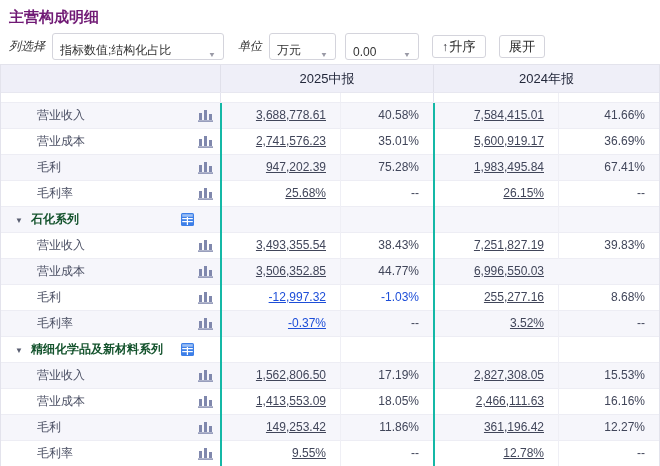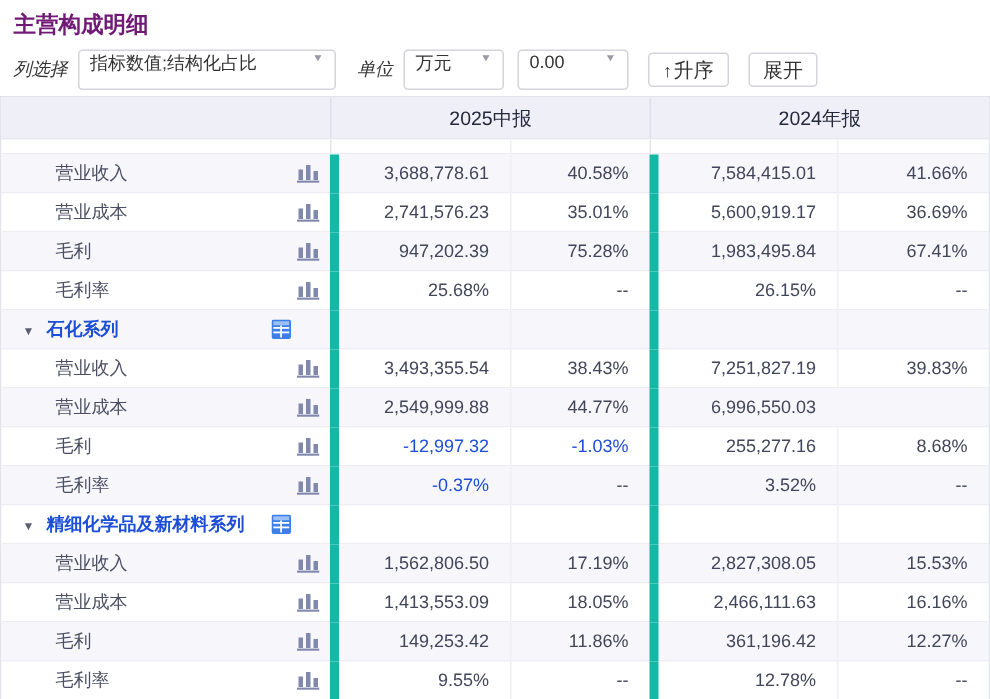--- a/index.html
+++ b/index.html
@@ -11,21 +11,21 @@
   .page-title{
     padding:7px 0 0 9px;font-size:15px;font-weight:bold;color:#701a75;height:19px;line-height:19px;
   }
   
   .toolbar{
     margin:8px 8px 5px 9px;height:25px;display:flex;align-items:center;font-size:12px;color:#333;
   }
   .tb-label{margin-right:7px;color:#333;font-style:italic;}
   .select{
     height:27px;box-sizing:border-box;border:1px solid #d4d4dc;border-radius:3px;background:#fff;
-    display:flex;align-items:flex-start;justify-content:space-between;padding:0 7px;color:#333;cursor:pointer;
+    display:flex;align-items:flex-end;justify-content:space-between;padding:0 7px;color:#333;cursor:pointer;
   }
   .select .chevron{font-size:8px;color:#9a9aa6;margin-left:8px;transform:scaleY(.85);}
   .sel-columns{width:172px;}
   .sel-unit{width:67px;margin-right:9px;}
   .sel-decimal{width:74px;}
   .gap14{width:14px;}  .gap13{width:13px;}
   .btn{
     height:23px;box-sizing:border-box;border:1px solid #d4d4dc;border-radius:3px;background:#fff;
     display:flex;align-items:center;padding:0 9px;color:#333;cursor:pointer;
   }
@@ -46,26 +46,26 @@
     border-bottom:1px solid #ededf4;
   }
   .spacer-row .sc{height:9px;}
   .trow{
     display:grid;grid-template-columns:219px 120px 93px 125px 101px;height:26px;box-sizing:border-box;
     align-items:center;border-bottom:1px solid #ededf4;background:#fff;
   }
   .trow.odd{background:#f6f6fb;}
   .cell{height:26px;line-height:25px;box-sizing:border-box;overflow:hidden;}
   .val{text-align:right;padding-right:14px;color:#41465a;}
-  .val.c1,.val.c3{border-left:6px solid #14b8a6;}
+  .val.c1,.val.c3{border-left:2px solid #14b8a6;text-decoration:underline;}
   .val.c2,.val.c4{border-left:1px solid #efeff5;}
   .val.neg{color:#1d4ed8;}
   .name-cell{position:relative;}
   .item-label{position:absolute;left:36px;top:0;color:#4a4f63;}
-  .sec-label{position:absolute;left:30px;top:0;font-weight:bold;color:#1d4ed8;}
+  .sec-label{position:absolute;left:30px;top:0;font-weight:bold;color:#14532d;}
   .caret{position:absolute;left:14px;top:1px;font-size:8px;color:#5a5f72;cursor:pointer;}
   .bar-icon{position:absolute;left:197px;top:6px;cursor:pointer;line-height:0;}
   .tbl-icon{position:absolute;left:180px;top:6px;cursor:pointer;line-height:0;}
 </style>
 </head>
 <body>
 
 <div class="page-title">主营构成明细</div>
 
 <div class="toolbar">
@@ -204,21 +204,21 @@
       <div class="trow odd">
         <div class="cell name-cell">
           <span class="item-label">营业成本</span>
           <span class="bar-icon"><svg width="15" height="13" viewBox="0 0 15 13">
               <rect x="1" y="4" width="3" height="7" fill="#8088ad"></rect>
               <rect x="6" y="1" width="3" height="10" fill="#8088ad"></rect>
               <rect x="11" y="5" width="3" height="6" fill="#8088ad"></rect>
               <rect x="0" y="11.4" width="15" height="1.4" fill="#8088ad"></rect>
             </svg></span>
         </div>
-        <div class="cell val c1">2,549,999.88</div>
+        <div class="cell val c1">3,506,352.85</div>
         <div class="cell val c2">44.77%</div>
         <div class="cell val c3">6,996,550.03</div>
       </div>
       <div class="trow">
         <div class="cell name-cell">
           <span class="item-label">毛利</span>
           <span class="bar-icon"><svg width="15" height="13" viewBox="0 0 15 13">
               <rect x="1" y="4" width="3" height="7" fill="#8088ad"></rect>
               <rect x="6" y="1" width="3" height="10" fill="#8088ad"></rect>
               <rect x="11" y="5" width="3" height="6" fill="#8088ad"></rect>

